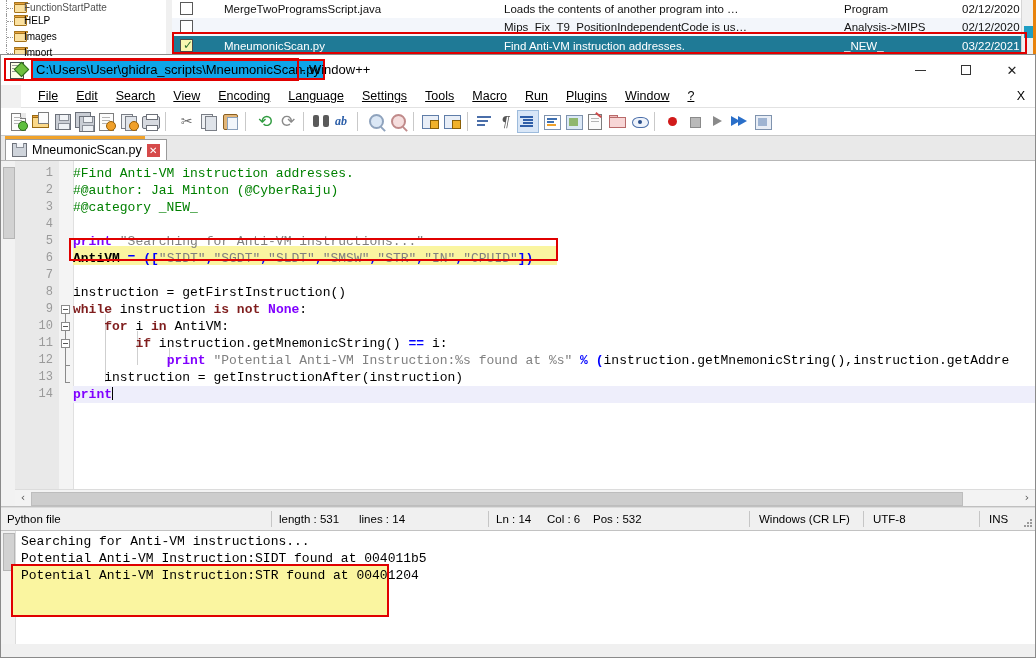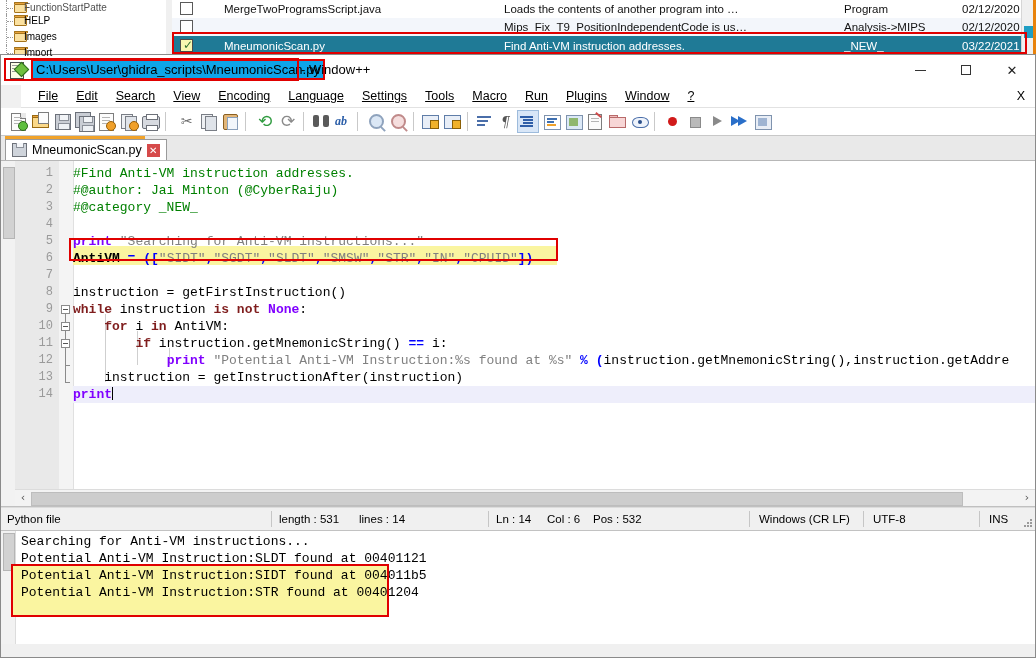--- a/index.html
+++ b/index.html
@@ -558,21 +558,20 @@
       </span>
     </div>
 
     <div class="console">
       <div class="con-vscroll">
         <div class="con-vthumb"></div>
       </div>
       <div class="con-hl"></div>
       <div class="con-lines">
         <div class="con-l">Searching for Anti-VM instructions...</div>
-        <div class="con-l">Potential Anti-VM Instruction:SLDT found at 00401121</div>
         <div class="con-l">Potential Anti-VM Instruction:SIDT found at 004011b5</div>
         <div class="con-l">Potential Anti-VM Instruction:STR found at 00401204</div>
       </div>
       <div class="con-annot"></div>
     </div>
 
   </div>
 
   <div class="annot" style="left:4px;top:58px;width:295px;height:23px;"></div>
 

